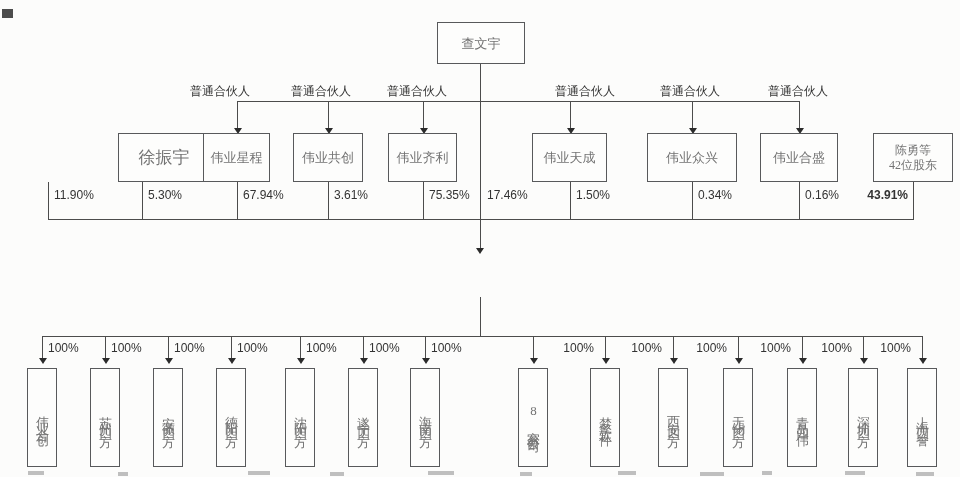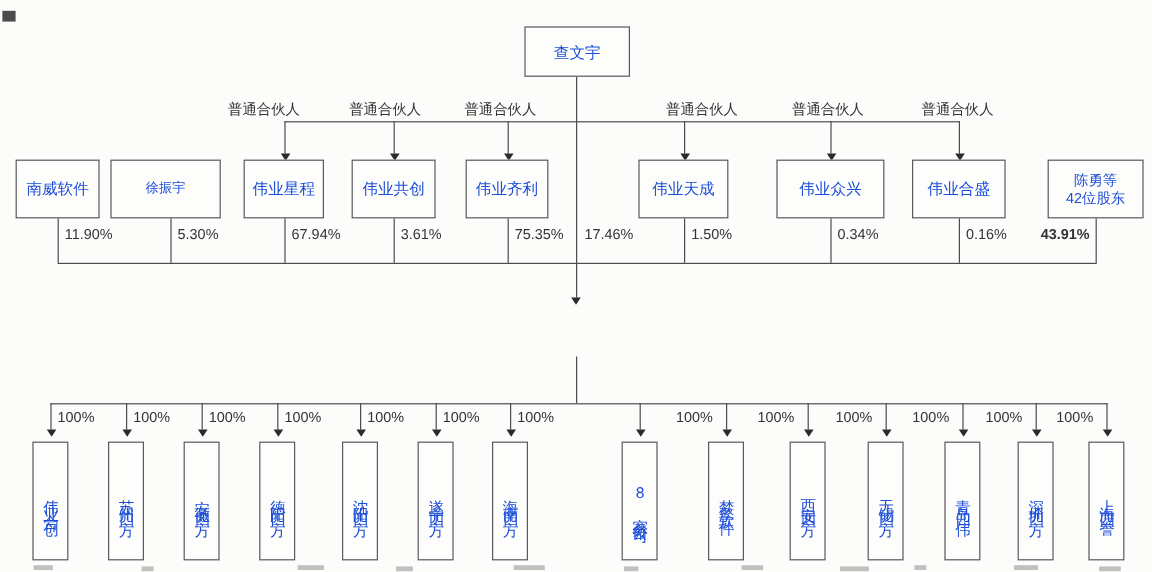--- a/index.html
+++ b/index.html
@@ -6,21 +6,21 @@
   #stage{
     position:relative;width:960px;height:477px;overflow:hidden;
     background:#fcfcfb;
     font-family:"Liberation Sans","DejaVu Sans",sans-serif;
     color:#333;
   }
   .box{
     position:absolute;box-sizing:border-box;
     border:1px solid #58595b;background:#fdfdfc;
     display:flex;align-items:center;justify-content:center;
-    text-align:center;color:#1d4ed8;
+    text-align:center;color:#737373;font-family:Liberation Serif, serif;
   }
   .node-label{font-size:13px;line-height:15px;white-space:pre-line;}
   .hline,.vline{position:absolute;background:#4c4c4c;}
   .hline{height:1px;}
   .vline{width:1px;}
   .arrow-down{
     position:absolute;width:0;height:0;
     border-left:4px solid transparent;border-right:4px solid transparent;
     border-top:6px solid #2b2b2b;transform:translateX(-50%);
   }
@@ -56,24 +56,23 @@
     <div class="lbl center" style="left: 417px; top: 84px;">普通合伙人</div>
     <div class="vline" style="left: 570px; top: 101px; height: 27px;"></div>
     <div class="arrow-down" style="left: 570.5px; top: 128px;"></div>
     <div class="lbl center" style="left: 585px; top: 84px;">普通合伙人</div>
     <div class="vline" style="left: 692px; top: 101px; height: 27px;"></div>
     <div class="arrow-down" style="left: 692.5px; top: 128px;"></div>
     <div class="lbl center" style="left: 690px; top: 84px;">普通合伙人</div>
     <div class="vline" style="left: 799px; top: 101px; height: 27px;"></div>
     <div class="arrow-down" style="left: 799.5px; top: 128px;"></div>
     <div class="lbl center" style="left: 798px; top: 84px;">普通合伙人</div>
-    <div class="box node-label" style="left: 13px; top: 133px; width: 70px; height: 49px; font-size: 13px;">南威软件</div>
     <div class="vline" style="left: 48px; top: 182px; height: 37px;"></div>
     <div class="lbl" style="left: 54px; top: 188px;">11.90%</div>
-    <div class="box node-label" style="left: 92px; top: 133px; width: 92px; height: 49px; font-size: 11px;">徐振宇</div>
+    <div class="box node-label" style="left: 118px; top: 133px; width: 92px; height: 49px; font-size: 17px;">徐振宇</div>
     <div class="vline" style="left: 142px; top: 182px; height: 37px;"></div>
     <div class="lbl" style="left: 148px; top: 188px;">5.30%</div>
     <div class="box node-label" style="left: 203px; top: 133px; width: 67px; height: 49px; font-size: 13px;">伟业星程</div>
     <div class="vline" style="left: 237px; top: 182px; height: 37px;"></div>
     <div class="lbl" style="left: 243px; top: 188px;">67.94%</div>
     <div class="box node-label" style="left: 293px; top: 133px; width: 70px; height: 49px; font-size: 13px;">伟业共创</div>
     <div class="vline" style="left: 328px; top: 182px; height: 37px;"></div>
     <div class="lbl" style="left: 334px; top: 188px;">3.61%</div>
     <div class="box node-label" style="left: 388px; top: 133px; width: 69px; height: 49px; font-size: 13px;">伟业齐利</div>
     <div class="vline" style="left: 423px; top: 182px; height: 37px;"></div>

